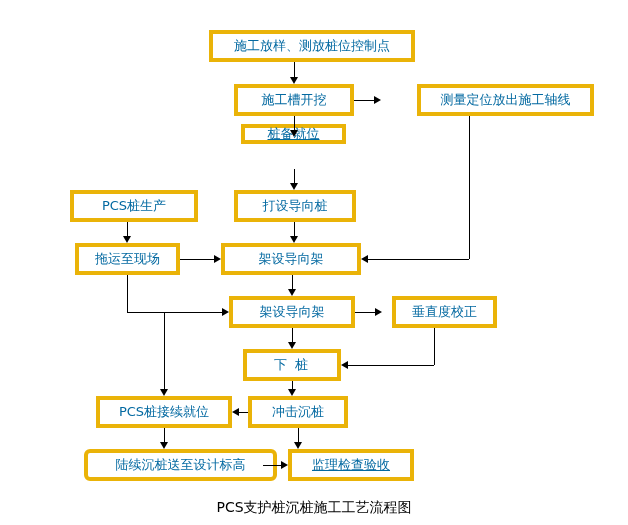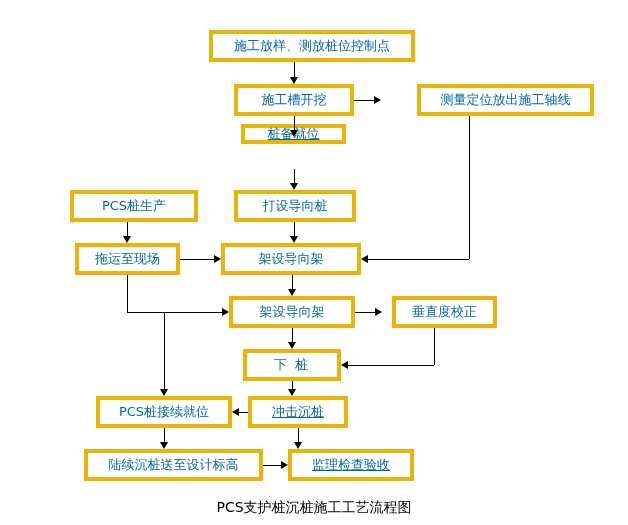--- a/index.html
+++ b/index.html
@@ -92,23 +92,23 @@
   <div class="node" style="left:221px; top:243px; width:140px; height:32px;">架设导向架</div>
 
   <div class="node" style="left:229px; top:296px; width:126px; height:32px;">架设导向架</div>
 
   <div class="node" style="left:392px; top:296px; width:105px; height:32px;">垂直度校正</div>
 
   <div class="node" style="left:243px; top:349px; width:98px; height:32px; letter-spacing:2px;">下  桩</div>
 
   <div class="node" style="left:96px; top:396px; width:136px; height:32px;">PCS桩接续就位</div>
 
-  <div class="node" style="left:248px; top:396px; width:100px; height:32px;text-decoration:underline;">冲击沉桩</div>
+  <div class="node" style="left:248px; top:396px; width:100px; height:32px;">冲击沉桩</div>
 
-  <div class="node" style="left:84px; top:449px; width:179px; height:32px;">陆续沉桩送至设计标高</div>
+  <div class="node" style="left:84px; top:449px; width:193px; height:32px;border-radius:6px;">陆续沉桩送至设计标高</div>
 
   <div class="node" style="left:288px; top:449px; width:126px; height:32px;text-decoration:underline;">监理检查验收</div>
 
   <div class="vline" style="left:294px; top:62px; height:15px;"></div>
   <div class="arrow arrow-down" style="left:290px; top:77px;"></div>
 
   <div class="hline" style="left:354px; top:100px; width:20px;"></div>
   <div class="arrow arrow-right" style="left:374px; top:96px;"></div>
 
   <div class="vline" style="left:294px; top:116px; height:14px;"></div>

